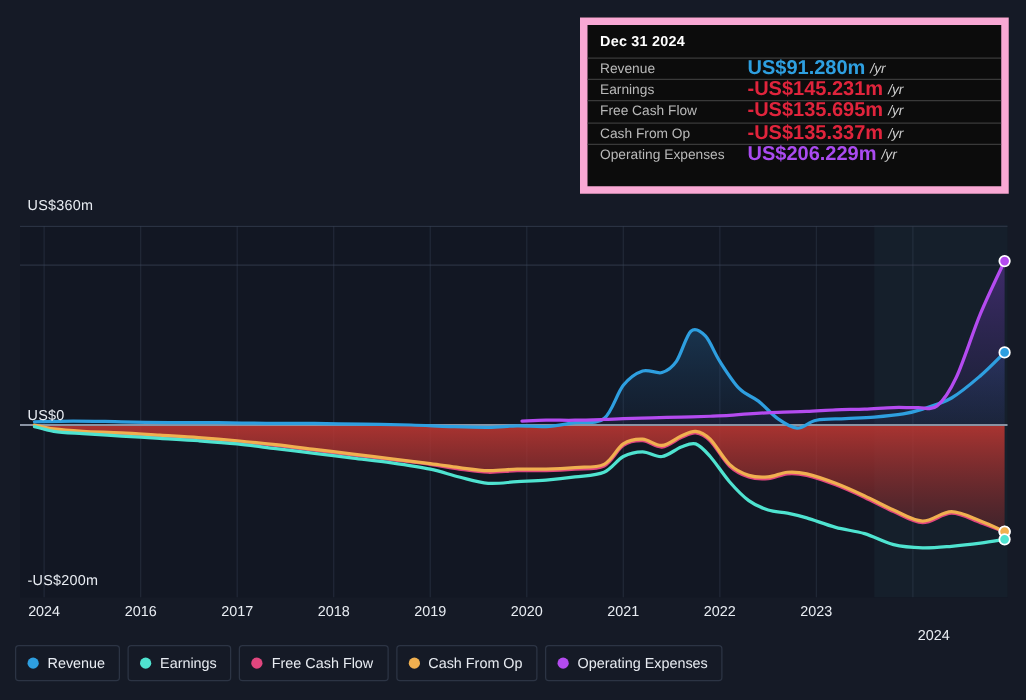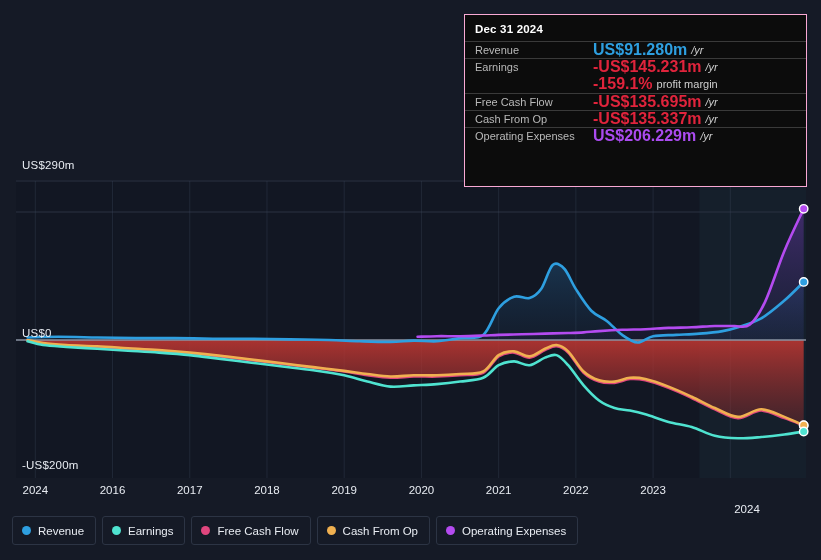--- a/index.html
+++ b/index.html
@@ -25,22 +25,22 @@
   .ylab-bot{left:22px;top:459px;}
 
   .xaxis{position:absolute;left:0;top:484px;width:821px;height:20px;}
   .xlab{
     position:absolute;color:#e8ecf2;font-size:11.5px;text-align:center;
     transform:translateX(-50%);white-space:nowrap;
   }
 
   
   .tip{
-    position:absolute;left:464px;top:14px;width:343px;height:173px;
-    background:#0c0c0c;border:1px solid #f9a8d4;box-sizing:border-box;
+    position:absolute;left:464px;top:14px;width:343px;height:141px;
+    background:#0c0c0c;border:6px solid #f9a8d4;box-sizing:border-box;
     padding:0;overflow:hidden;
   }
   .tip-title{
     color:#ffffff;font-size:11.5px;font-weight:bold;
     padding:8px 0 6px 10px;letter-spacing:.2px;
   }
   .tip-row{
     display:flex;align-items:center;
     border-top:1px solid #3a3a3a;
     height:17.2px;padding-left:10px;box-sizing:border-box;
@@ -110,21 +110,21 @@
         <circle cx="803.6832844574801" cy="425.26231" r="4.2" fill="#f0b050" stroke="#ffffff" stroke-width="1.4"></circle>
         <path d="M 27.58 341.26 C 30.13 341.88, 36.66 344.10, 43.03 345.04 C 49.40 345.98, 57.28 346.31, 66.20 346.93 C 75.11 347.55, 86.89 348.20, 97.09 348.82 C 107.28 349.44, 117.78 350.09, 127.97 350.71 C 138.17 351.33, 148.67 351.87, 158.86 352.60 C 169.06 353.33, 179.56 354.08, 189.75 355.12 C 199.95 356.16, 210.45 357.65, 220.64 358.90 C 230.84 360.15, 241.34 361.43, 251.53 362.68 C 261.73 363.93, 272.23 365.21, 282.42 366.46 C 292.62 367.71, 303.12 368.78, 313.31 370.24 C 323.51 371.70, 335.28 373.41, 344.20 375.28 C 353.12 377.15, 359.72 379.71, 367.37 381.58 C 375.01 383.45, 382.89 386.00, 390.54 386.62 C 398.18 387.24, 406.06 385.78, 413.70 385.36 C 421.35 384.94, 429.22 384.72, 436.87 384.10 C 444.52 383.48, 452.39 382.62, 460.04 381.58 C 467.68 380.54, 476.83 380.50, 483.20 377.80 C 489.58 375.10, 493.55 367.90, 498.65 365.20 C 503.75 362.50, 509.00 361.42, 514.09 361.42 C 519.19 361.42, 524.44 365.82, 529.54 365.20 C 534.64 364.58, 540.52 359.30, 544.98 357.64 C 549.44 355.98, 552.74 353.87, 556.57 355.12 C 560.39 356.37, 563.69 360.21, 568.15 365.20 C 572.61 370.19, 578.50 379.54, 583.60 385.36 C 588.69 391.18, 593.94 396.74, 599.04 400.48 C 604.14 404.22, 609.39 406.38, 614.48 408.04 C 619.58 409.70, 624.83 409.52, 629.93 410.56 C 635.03 411.60, 639.00 412.47, 645.37 414.34 C 651.75 416.21, 660.90 419.82, 668.54 421.90 C 676.19 423.98, 684.06 424.65, 691.71 426.94 C 699.35 429.23, 707.23 433.89, 714.88 435.76 C 722.52 437.63, 730.40 438.07, 738.04 438.28 C 745.69 438.49, 753.57 437.64, 761.21 437.02 C 768.86 436.40, 777.37 435.41, 784.38 434.50 C 791.39 433.59, 800.50 431.99, 803.68 431.50" fill="none" stroke="#4fe3d0" stroke-width="2.6" stroke-linecap="round" stroke-linejoin="round"></path>
         <circle cx="803.6832844574801" cy="431.49553000000003" r="4.2" fill="#4fe3d0" stroke="#ffffff" stroke-width="1.4"></circle>
         <path d="M 27.58 337.46 C 32.68 337.35, 47.01 336.82, 58.47 336.82 C 69.94 336.82, 84.34 337.25, 97.09 337.46 C 109.83 337.67, 122.96 337.99, 135.70 338.09 C 148.44 338.20, 161.57 337.99, 174.31 338.09 C 187.05 338.20, 200.18 338.62, 212.92 338.73 C 225.66 338.83, 238.79 338.62, 251.53 338.73 C 264.27 338.83, 277.40 339.15, 290.14 339.36 C 302.89 339.57, 317.29 339.69, 328.76 340.00 C 340.22 340.31, 349.45 340.95, 359.65 341.26 C 369.84 341.57, 381.62 341.99, 390.54 341.89 C 399.46 341.79, 406.06 340.73, 413.70 340.63 C 421.35 340.53, 429.22 341.68, 436.87 341.26 C 444.52 340.84, 452.39 339.14, 460.04 338.09 C 467.68 337.04, 476.83 339.84, 483.20 334.91 C 489.58 329.98, 493.55 314.50, 498.65 308.20 C 503.75 301.90, 509.00 298.43, 514.09 296.75 C 519.19 295.07, 525.08 299.28, 529.54 298.02 C 534.00 296.76, 537.30 294.58, 541.12 289.12 C 544.94 283.66, 548.88 268.31, 552.71 264.95 C 556.53 261.59, 560.47 264.78, 564.29 268.77 C 568.11 272.76, 571.41 282.19, 575.87 289.12 C 580.33 296.05, 586.22 305.50, 591.32 310.74 C 596.41 315.99, 601.67 316.93, 606.76 320.92 C 611.86 324.91, 617.11 331.35, 622.21 334.91 C 627.30 338.48, 632.56 342.31, 637.65 342.52 C 642.75 342.73, 646.73 337.44, 653.10 336.18 C 659.47 334.93, 668.62 335.33, 676.26 334.91 C 683.91 334.49, 691.79 334.27, 699.43 333.64 C 707.08 333.01, 716.23 332.15, 722.60 331.10 C 728.97 330.05, 731.67 329.38, 738.04 327.28 C 744.41 325.18, 753.57 322.78, 761.21 318.38 C 768.86 313.97, 777.37 306.58, 784.38 300.57 C 791.39 294.56, 800.50 285.02, 803.68 281.95" fill="none" stroke="#2e9fe0" stroke-width="2.6" stroke-linecap="round" stroke-linejoin="round"></path>
         <circle cx="803.6832844574801" cy="281.94592" r="4.2" fill="#2e9fe0" stroke="#ffffff" stroke-width="1.4"></circle>
         <path d="M 417.56 336.82 C 420.75 336.72, 429.86 336.29, 436.87 336.18 C 443.88 336.08, 452.39 336.29, 460.04 336.18 C 467.68 336.08, 476.83 335.76, 483.20 335.55 C 489.58 335.34, 492.28 335.12, 498.65 334.91 C 505.02 334.70, 514.17 334.49, 521.82 334.28 C 529.46 334.07, 537.34 333.85, 544.98 333.64 C 552.63 333.43, 561.78 333.21, 568.15 333.00 C 574.52 332.79, 578.50 332.68, 583.60 332.37 C 588.69 332.05, 592.67 331.52, 599.04 331.10 C 605.41 330.68, 614.56 330.14, 622.21 329.82 C 629.85 329.51, 637.73 329.50, 645.37 329.19 C 653.02 328.87, 660.90 328.23, 668.54 327.92 C 676.19 327.60, 684.06 327.59, 691.71 327.28 C 699.35 326.97, 707.87 326.22, 714.88 326.01 C 721.88 325.80, 728.45 326.22, 734.18 326.01 C 739.92 325.80, 744.53 328.72, 749.63 324.74 C 754.72 320.75, 759.34 314.01, 765.07 301.84 C 770.81 289.67, 778.01 266.31, 784.38 250.96 C 790.75 235.61, 800.50 215.79, 803.68 208.84" fill="none" stroke="#b44bf0" stroke-width="2.6" stroke-linecap="round" stroke-linejoin="round"></path>
         <circle cx="803.6832844574801" cy="208.83835599999998" r="4.2" fill="#b44bf0" stroke="#ffffff" stroke-width="1.4"></circle>
       </svg>
   </div>
 
-  <div class="ylab ylab-top">US$290m</div>
+  <div class="ylab ylab-top">US$360m</div>
   <div class="ylab ylab-zero">US$0</div>
   <div class="ylab ylab-bot">-US$200m</div>
 
   <div class="xaxis" id="xaxis">
       <div class="xlab" style="left: 35.306px;">2024</div>
       <div class="xlab" style="left: 112.53px;">2016</div>
       <div class="xlab" style="left: 189.754px;">2017</div>
       <div class="xlab" style="left: 266.978px;">2018</div>
       <div class="xlab" style="left: 344.201px;">2019</div>
       <div class="xlab" style="left: 421.425px;">2020</div>
@@ -139,25 +139,20 @@
     <div id="tiprows">
         <div class="tip-row">
           <div class="tip-key">Revenue</div>
           <div class="tip-val" style="color: rgb(46, 159, 224);">US$91.280m</div>
           <span class="tip-unit">/yr</span>
         </div>
         <div class="tip-row">
           <div class="tip-key">Earnings</div>
           <div class="tip-val" style="color: rgb(224, 36, 60); text-align: right;">-US$145.231m</div>
           <span class="tip-unit">/yr</span>
-        </div>
-        <div class="tip-row noline">
-          <div class="tip-key"></div>
-          <div class="tip-val" style="color: rgb(224, 36, 60);">-159.1%</div>
-          <span class="tip-sub">profit margin</span>
         </div>
         <div class="tip-row">
           <div class="tip-key">Free Cash Flow</div>
           <div class="tip-val" style="color: rgb(224, 36, 60);">-US$135.695m</div>
           <span class="tip-unit">/yr</span>
         </div>
         <div class="tip-row">
           <div class="tip-key">Cash From Op</div>
           <div class="tip-val" style="color: rgb(224, 36, 60);">-US$135.337m</div>
           <span class="tip-unit">/yr</span>

